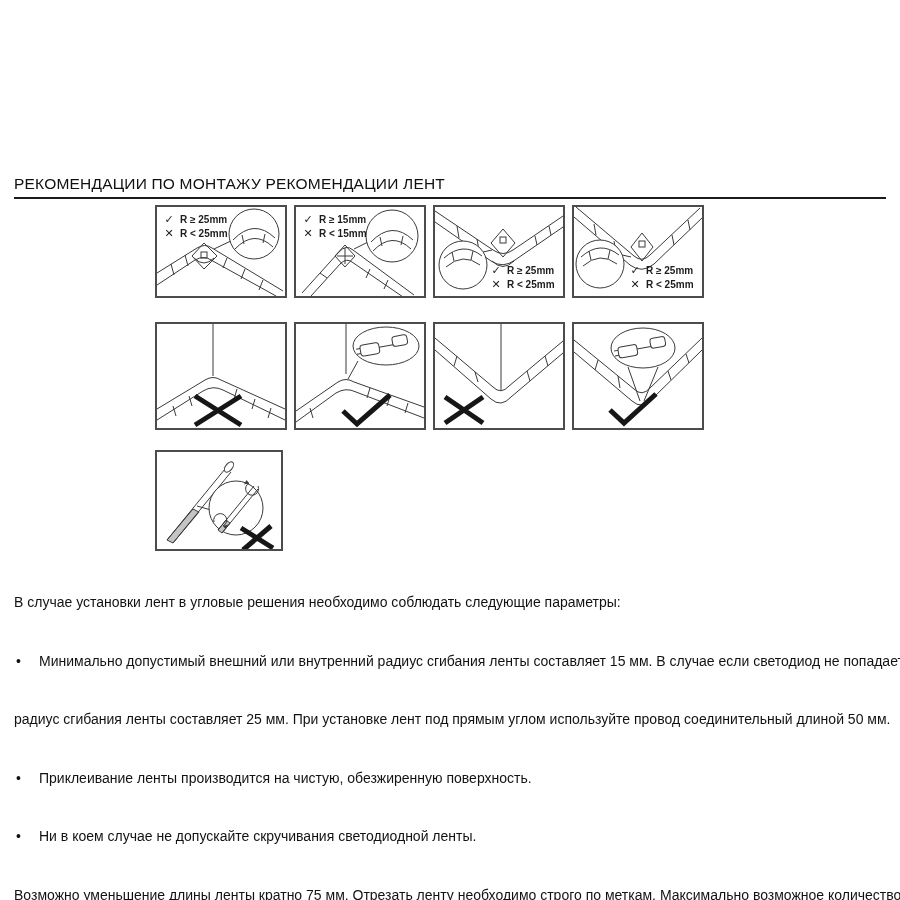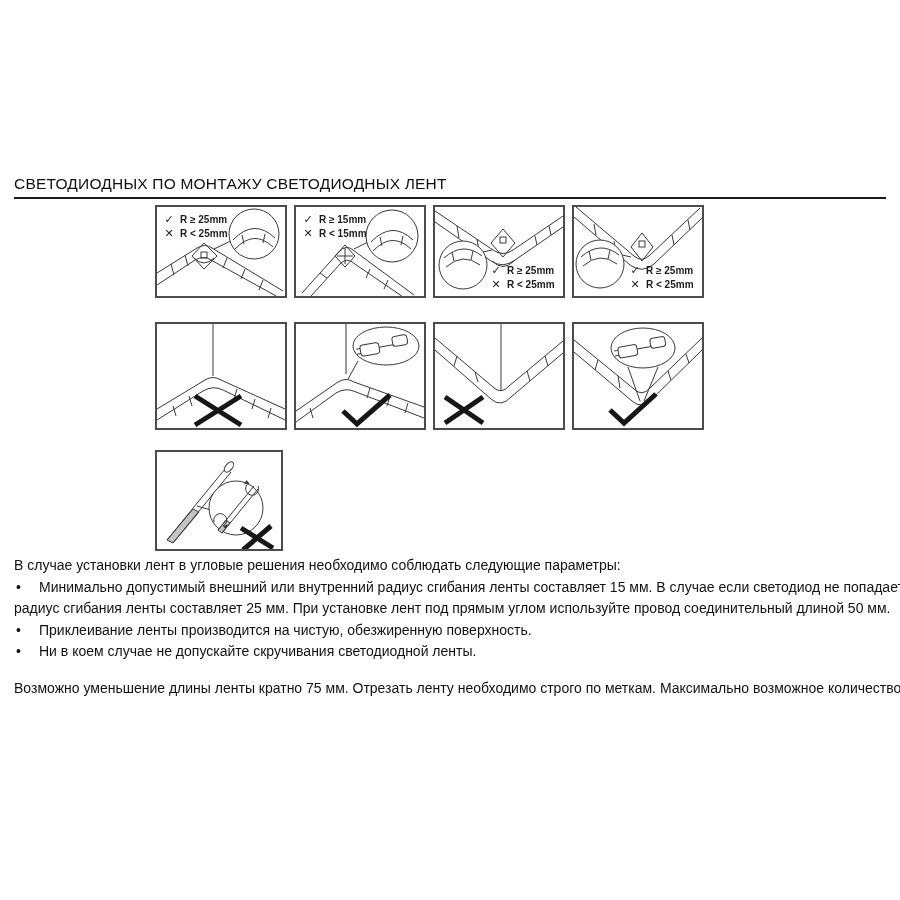--- a/index.html
+++ b/index.html
@@ -27,31 +27,31 @@
   .rlbl .lr{display:flex;align-items:center;height:14px;gap:6px;white-space:nowrap;}
   .rlbl .ic{font-weight:400;font-size:11px;width:10px;text-align:center;}
   
   .ln{fill:none;stroke:#3a3a3a;stroke-width:1;}
   .ln2{fill:#fff;stroke:#3a3a3a;stroke-width:1;}
   .mark{fill:none;stroke:#161616;stroke-width:5;stroke-linecap:butt;}
   .gfill{fill:#c4c4c4;stroke:#3a3a3a;stroke-width:1;}
   .ah{fill:#3a3a3a;stroke:none;}
   
   .bodytext{position:absolute;left:14px;top:555px;width:878px;font-size:14px;line-height:21.6px;color:#121212;}
-  .bline{white-space:nowrap;}
+  .bline{white-space:nowrap;margin-top:37px;}
   .bline .bullet{display:inline-block;width:23px;padding-left:2px;}
   .para2{margin-top:15px;}
 </style>
 </head>
 <body>
 
 <div class="page">
 
   <div class="title-block">
-    <h1>СВЕТОДИОДНЫХ ПО МОНТАЖУ СВЕТОДИОДНЫХ ЛЕНТ</h1>
+    <h1>РЕКОМЕНДАЦИИ ПО МОНТАЖУ РЕКОМЕНДАЦИИ ЛЕНТ</h1>
   </div>
 
   <div class="drow drow1">
 
     <div class="panel r1">
       <svg width="128" height="89" viewBox="0 0 128 89">
         <path class="ln" d="M0,66 L40,41 Q48,36 55,41 L126,84"></path>
         <path class="ln" d="M0,78 L38,53 Q47,48 54,53 L119,89"></path>
         <path class="ln" d="M14,57 L17,68 M28,48 L31,59 M70,51 L66,61 M88,62 L84,72 M106,73 L102,83"></path>
         <path class="ln" d="M47,36 L60,49 L47,62 L35,49 Z"></path>

